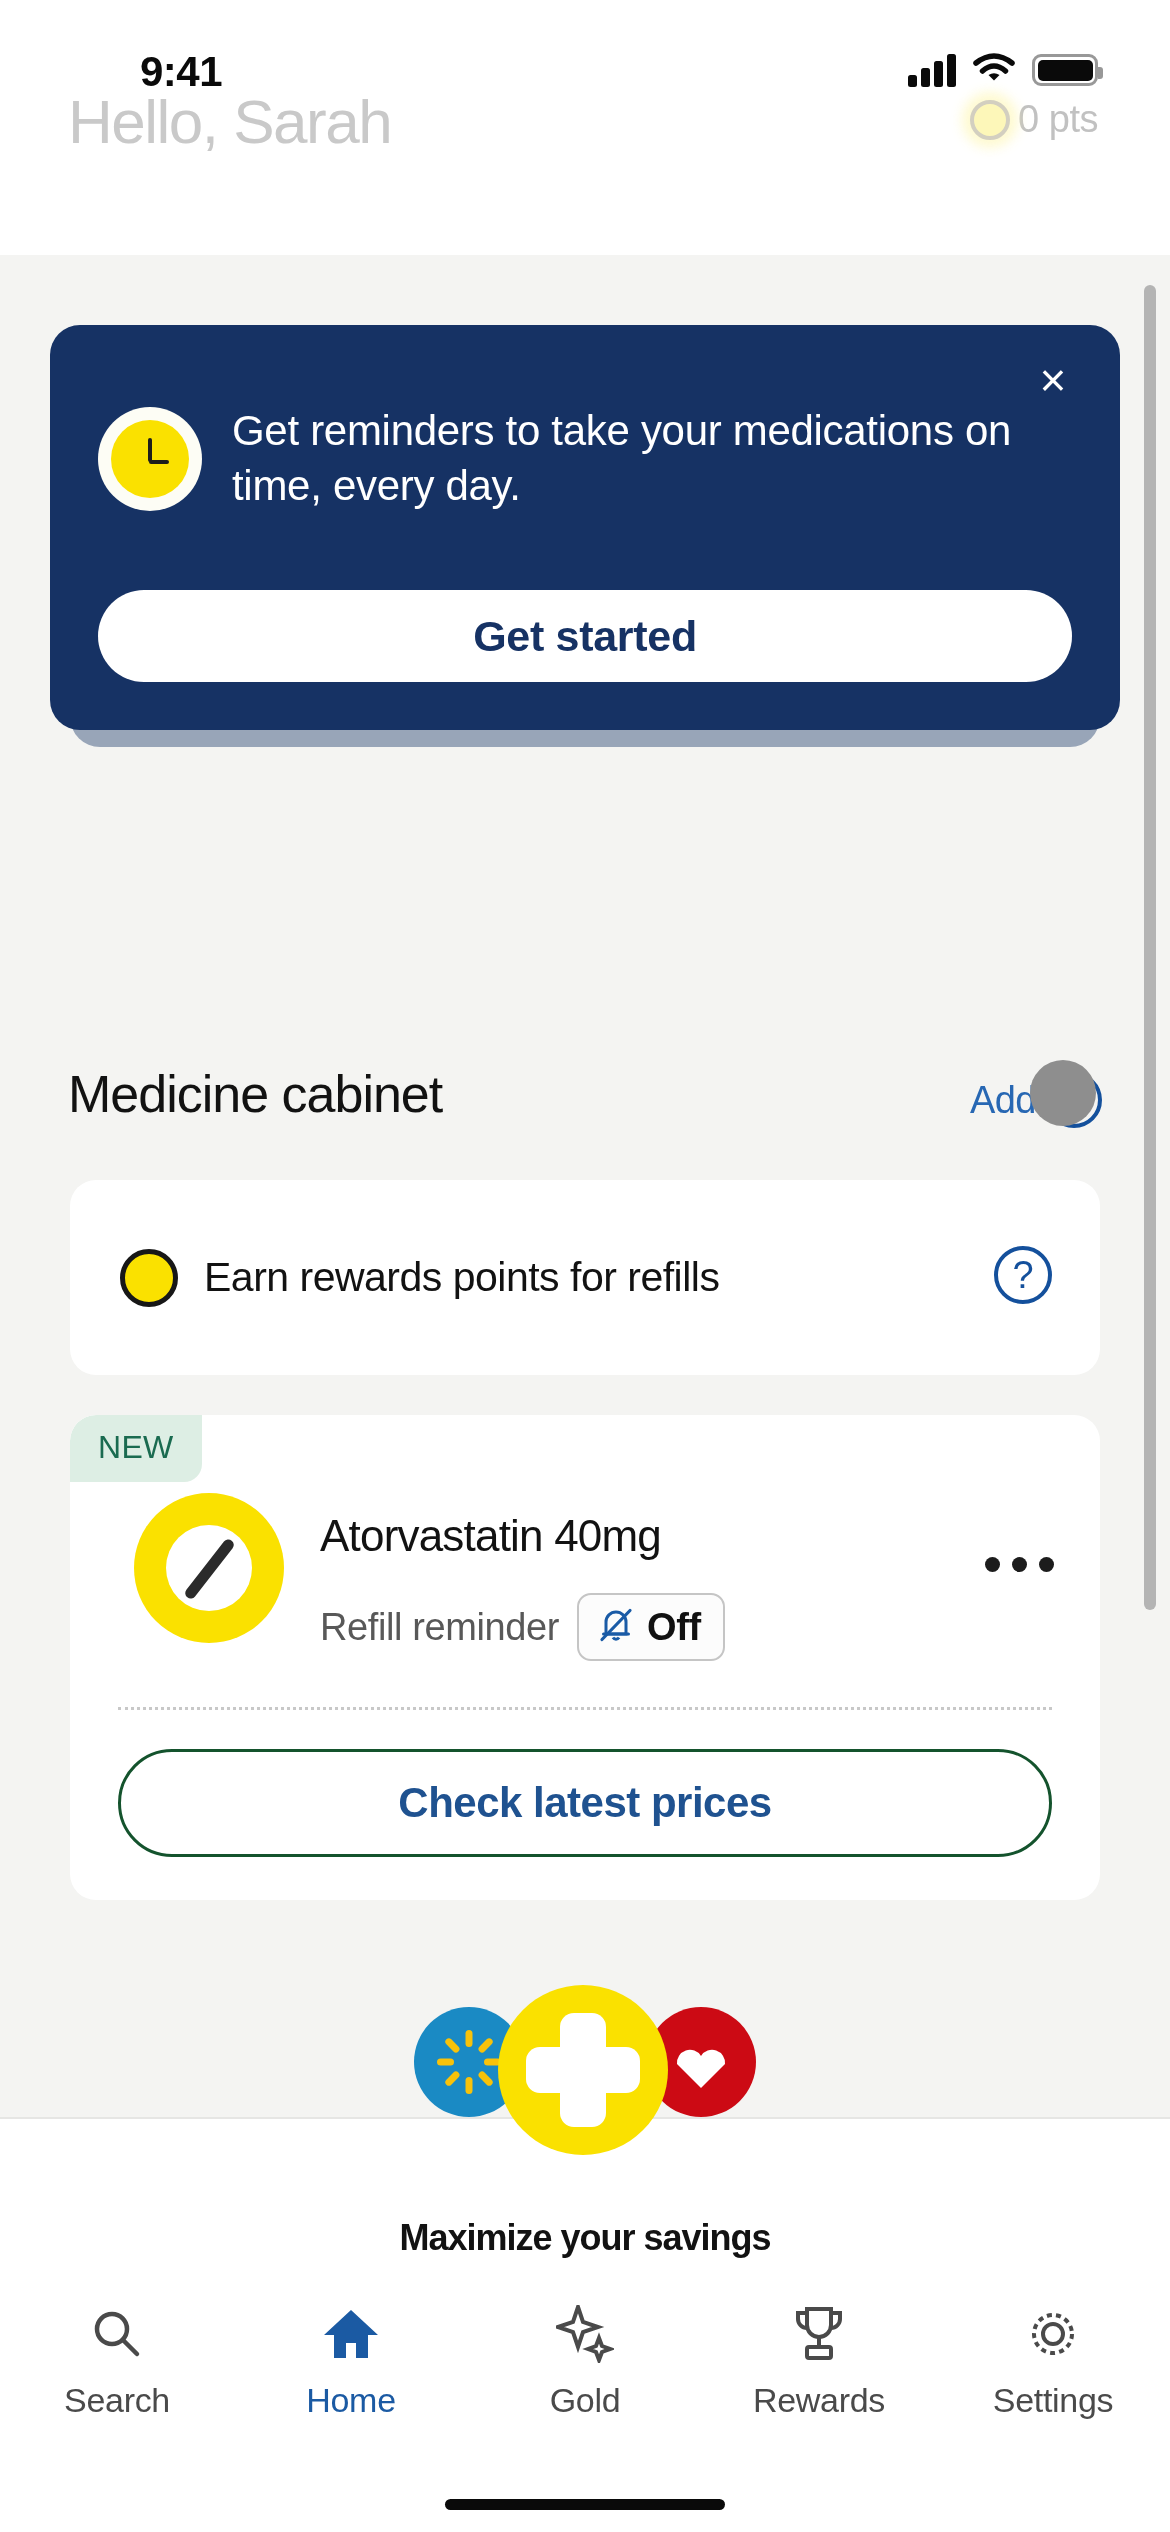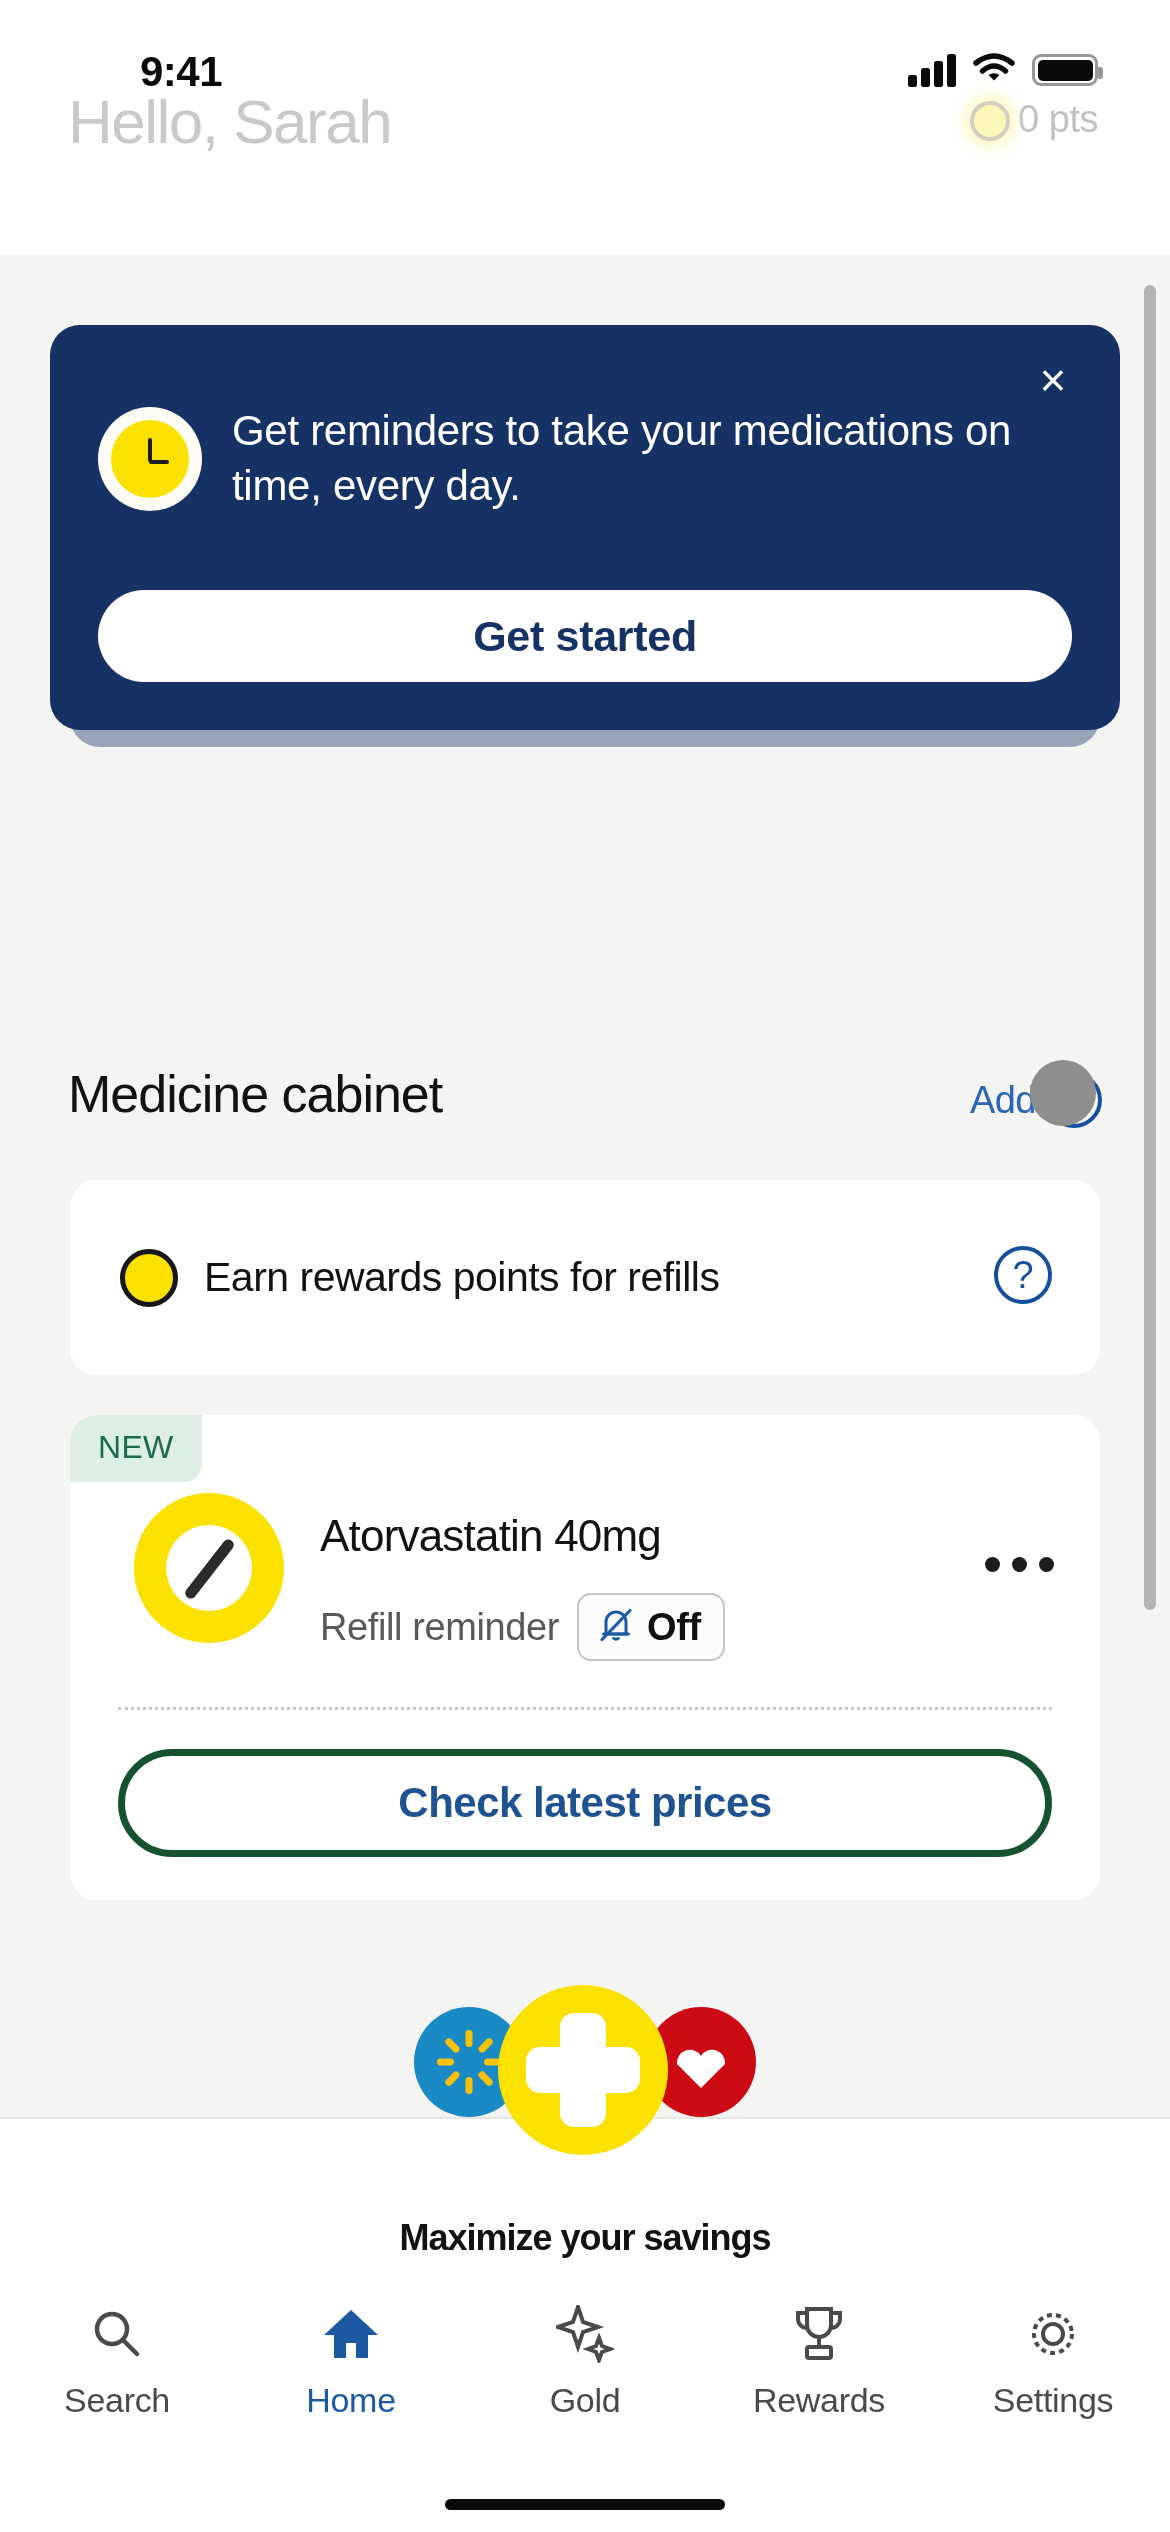--- a/index.html
+++ b/index.html
@@ -71,21 +71,21 @@
     font-size: 62px;
     font-weight: 500;
     color: #c9c9c9;
     letter-spacing: -1.5px;
     white-space: nowrap;
   }
   #pts-chip {
     position: absolute;
     right: 72px; top: 98px;
     display: flex;
-    align-items: flex-end;
+    align-items: center;
     gap: 8px;
     opacity: 0.62;
   }
   #pts-coin {
     position: relative;
     width: 40px; height: 40px;
     border-radius: 50%;
     border: 4px solid #b9b39a;
     background: #fdf38f;
     box-shadow: 0 0 12px 8px rgba(253,240,120,0.55);
@@ -379,21 +379,21 @@
   #med-divider {
     position: absolute;
     left: 48px; top: 292px;
     width: 934px;
     border-top: 3px dotted #c8c8c8;
   }
   #price-btn {
     position: absolute;
     left: 48px; top: 334px;
     width: 934px; height: 108px;
-    border: 7px solid #14532d;
+    border: 3px solid #14532d;
     border-radius: 54px;
     background: #ffffff;
     display: flex; align-items: center; justify-content: center;
     font-size: 42px;
     font-weight: bold;
     color: #1f5290;
     cursor: pointer;
     letter-spacing: -0.5px;
   }
 

